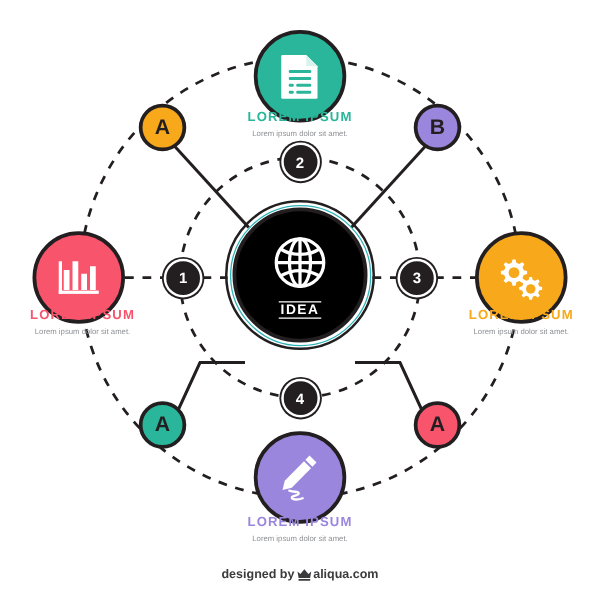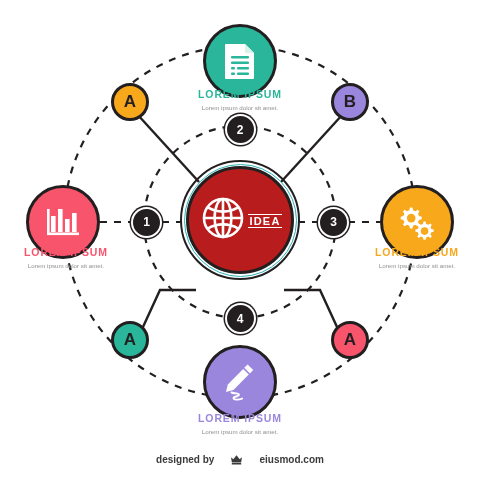--- a/index.html
+++ b/index.html
@@ -17,23 +17,23 @@
 
   .caption{position:absolute;width:190px;text-align:center;left:50%;
            transform:translateX(-50%);}
   .cap-title{font-size:10.5px;font-weight:bold;letter-spacing:.9px;
              line-height:13px;white-space:nowrap;}
   .cap-sub{font-size:6.2px;color:#8d8f93;line-height:9px;margin-top:2px;
            white-space:nowrap;}
 
   
   #center-node{position:absolute;left:186px;top:166px;width:108px;height:108px;
-               border-radius:50%;background:#b91c1c;border:3px solid #231f20;
+               border-radius:50%;background:#000000;border:3px solid #231f20;
                box-sizing:border-box;display:flex;align-items:center;
-               justify-content:center;flex-direction:row;}
+               justify-content:center;flex-direction:column;}
   #center-ring{position:absolute;left:180px;top:160px;width:120px;height:120px;
                border-radius:50%;border:2px solid #231f20;box-sizing:border-box;}
   #center-ring2{position:absolute;left:183.5px;top:163.5px;width:113px;height:113px;
                 border-radius:50%;border:1.5px solid #2bb3b8;box-sizing:border-box;}
   #idea-label{font-size:11px;font-weight:bold;color:#ffffff;letter-spacing:1.2px;
               margin-top:1px;border-top:1.5px solid #fff;border-bottom:1.5px solid #fff;
               padding:0 1px;line-height:12px;}
 
   
   .num-badge{position:absolute;width:27px;height:27px;border-radius:50%;
@@ -51,21 +51,21 @@
                  width:210px;text-align:center;}
   #project-title{font-size:12px;font-weight:bold;color:#231f20;letter-spacing:.7px;
                  display:flex;align-items:center;justify-content:center;gap:6px;}
   #project-title .rule{width:13px;height:2.5px;background:#231f20;display:block;}
   #project-body{font-size:6.4px;color:#8d8f93;line-height:9.4px;margin-top:4px;
                 padding:0 24px;}
 
   
   #footer{position:absolute;left:0;right:0;bottom:15px;text-align:center;
           font-size:10px;font-weight:bold;color:#3b3b3d;
-          display:flex;justify-content:center;gap:16px;}
+          display:flex;justify-content:center;gap:1px;}
   #footer svg{display:block;}
 </style>
 </head>
 <body>
 
 <div id="stage">
 
   <svg id="wires" viewBox="0 0 480 480">
 
     <circle cx="240" cy="222" r="176" fill="none" stroke="#231f20" stroke-width="2.2" stroke-dasharray="7 7" stroke-linecap="butt"></circle>
@@ -187,16 +187,16 @@
 
 
   <div id="footer">
     <span>designed by</span>
     <span>
       <svg width="13" height="11" viewBox="0 0 13 11">
         <path d="M1 3.2 L3.3 5.2 L6.5 1.3 L9.7 5.2 L12 3.2 L11.1 8.4 L1.9 8.4 Z" fill="#3b3b3d"></path>
         <rect x="1.7" y="9.1" width="9.6" height="1.5" rx=".6" fill="#3b3b3d"></rect>
       </svg>
     </span>
-    <span>eiusmod.com</span>
+    <span>aliqua.com</span>
   </div>
 
 </div>
 
 </body></html>

